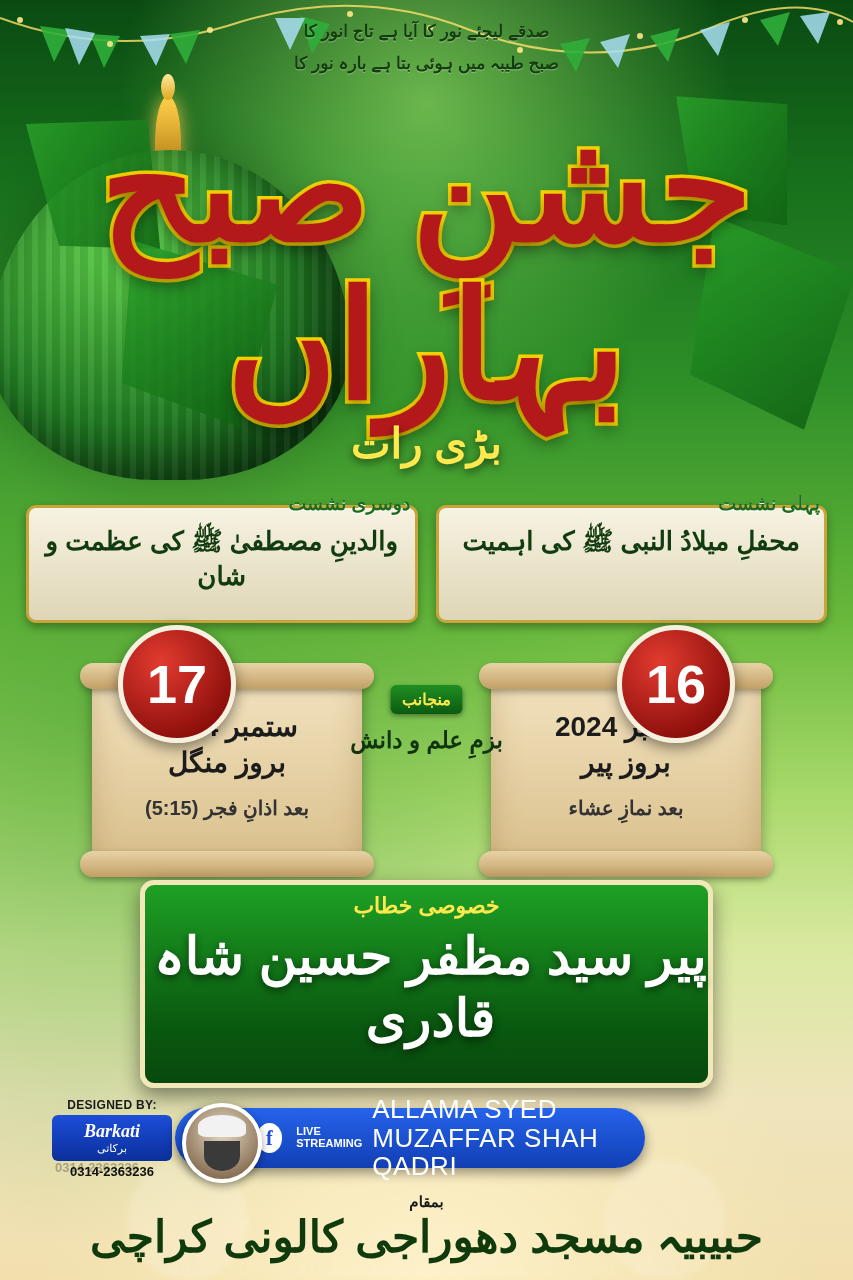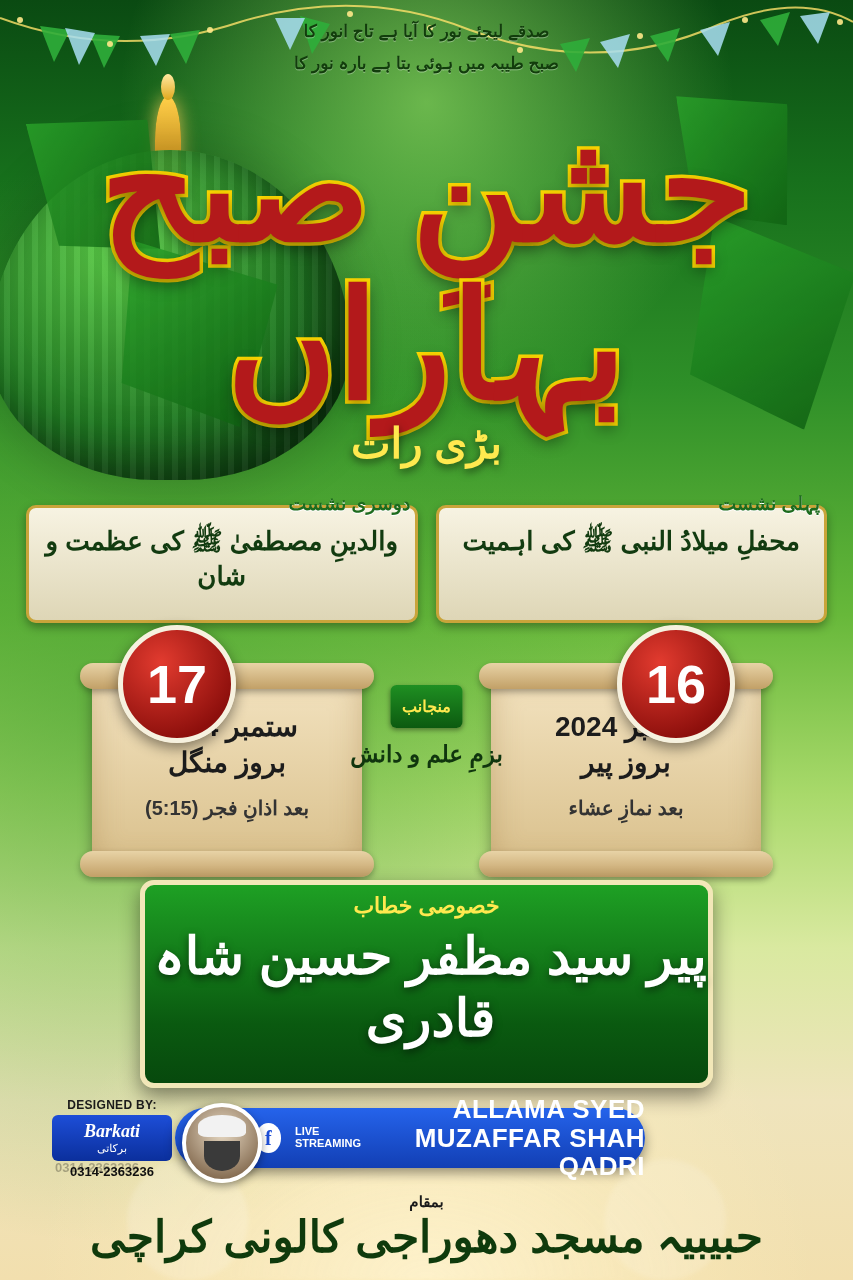--- a/index.html
+++ b/index.html
@@ -144,21 +144,21 @@
     z-index:3;
   }
   .badge.right{right:118px;}
   .badge.left{left:118px;}
   .mid-note{
     position:absolute;left:50%;transform:translateX(-50%);
     top:60px;width:175px;text-align:center;direction:rtl;color:#123b10;
   }
   .mid-note .cap{
     display:inline-block;background:linear-gradient(180deg,#1f8f22,#0c5a10);
-    color:#ffe94f;font-size:16px;font-weight:bold;padding:12px 12px;border-radius:6px;
+    color:#ffe94f;font-size:16px;font-weight:bold;padding:5px 12px;border-radius:6px;
     box-shadow:0 2px 5px rgba(0,0,0,.4);
   }
   .mid-note .t{font-size:23px;font-weight:bold;margin-top:10px;line-height:1.4;color:#10350e;}
 
   .speakerbox{
     position:absolute;top:880px;left:140px;right:140px;height:190px;
     background:linear-gradient(180deg,#1ea024,#0a5a10 70%,#07490d);
     border:5px solid #f2e7b8;
     border-radius:14px;
     box-shadow:0 8px 20px rgba(0,0,0,.45);
@@ -190,21 +190,21 @@
     border-radius:30px;
     box-shadow:0 5px 12px rgba(0,0,0,.4);
     display:flex;align-items:center;
   }
   .livebar .fb{
     width:30px;height:30px;border-radius:50%;background:#fff;color:#1d4ed8;
     font-weight:bold;font-size:20px;display:flex;align-items:center;justify-content:center;
     margin-left:8px;margin-right:14px;font-family:"Liberation Serif", serif;
   }
   .livebar .lt{font-size:11px;color:#fff;line-height:1.05;margin-right:10px;font-weight:bold;}
-  .livebar .nm{font-size:26px;font-weight:bold;color:#fff;letter-spacing:.5px;line-height:1.1;text-align:right;}
+  .livebar .nm{font-size:26px;font-weight:normal;color:#fff;letter-spacing:.5px;line-height:1.1;}
   .avatar{
     position:absolute;left:182px;top:1103px;width:72px;height:72px;border-radius:50%;
     background:radial-gradient(circle at 50% 35%, #e7d9c3, #6b4f33);
     border:4px solid #fff;box-shadow:0 3px 8px rgba(0,0,0,.4);overflow:hidden;
   }
   .avatar .turban{position:absolute;left:12px;top:8px;width:48px;height:22px;background:#f2f2f2;border-radius:50% 50% 20% 20%;}
   .avatar .beard{position:absolute;left:18px;top:34px;width:36px;height:30px;background:#3a3a3a;border-radius:0 0 50% 50%;}
 
   .venue{
     position:absolute;left:0;right:0;bottom:18px;text-align:center;direction:rtl;

